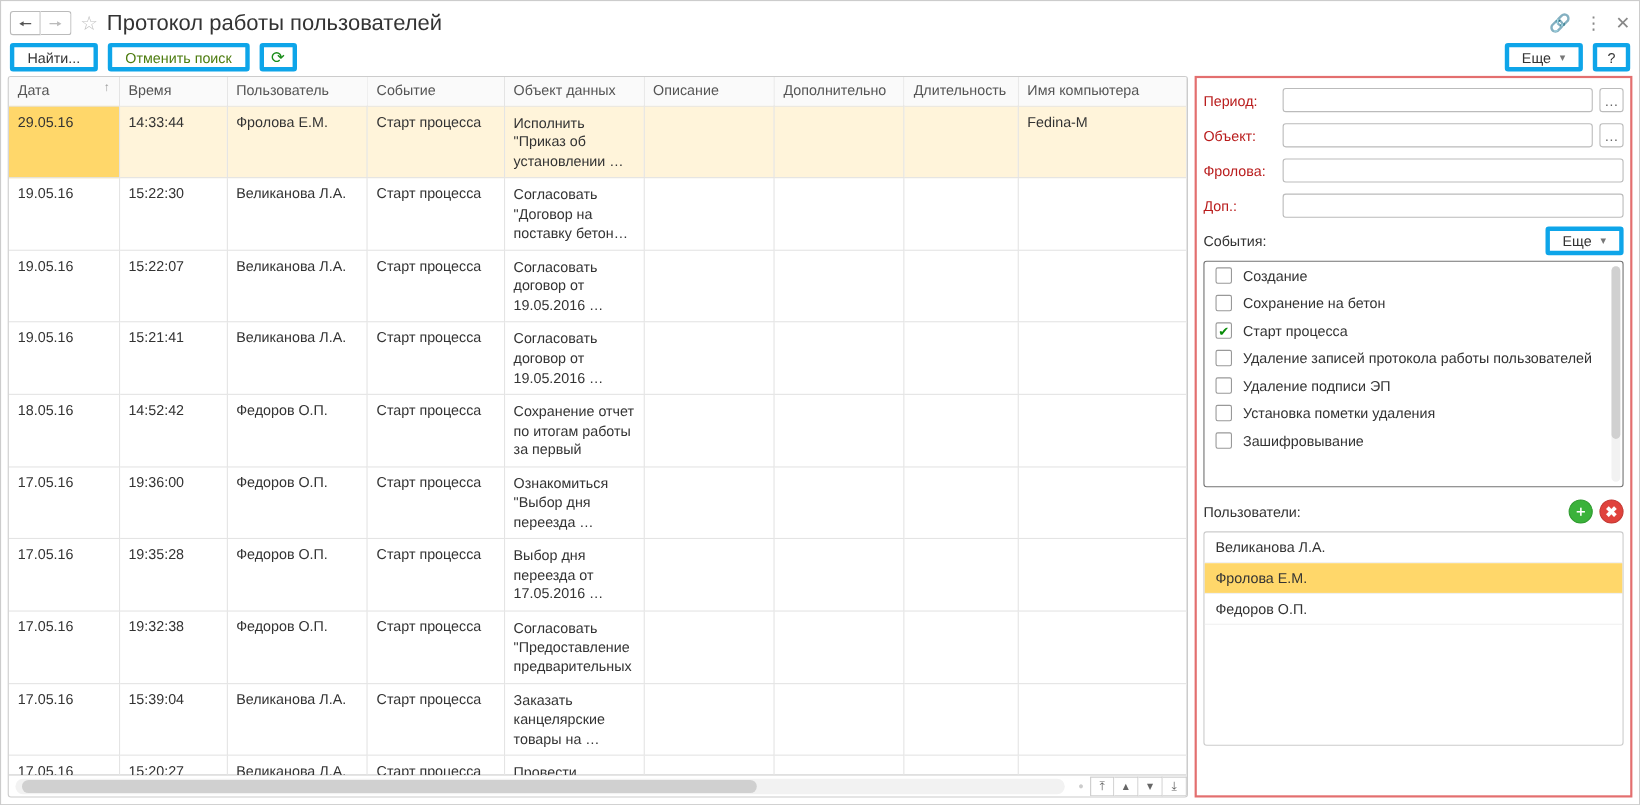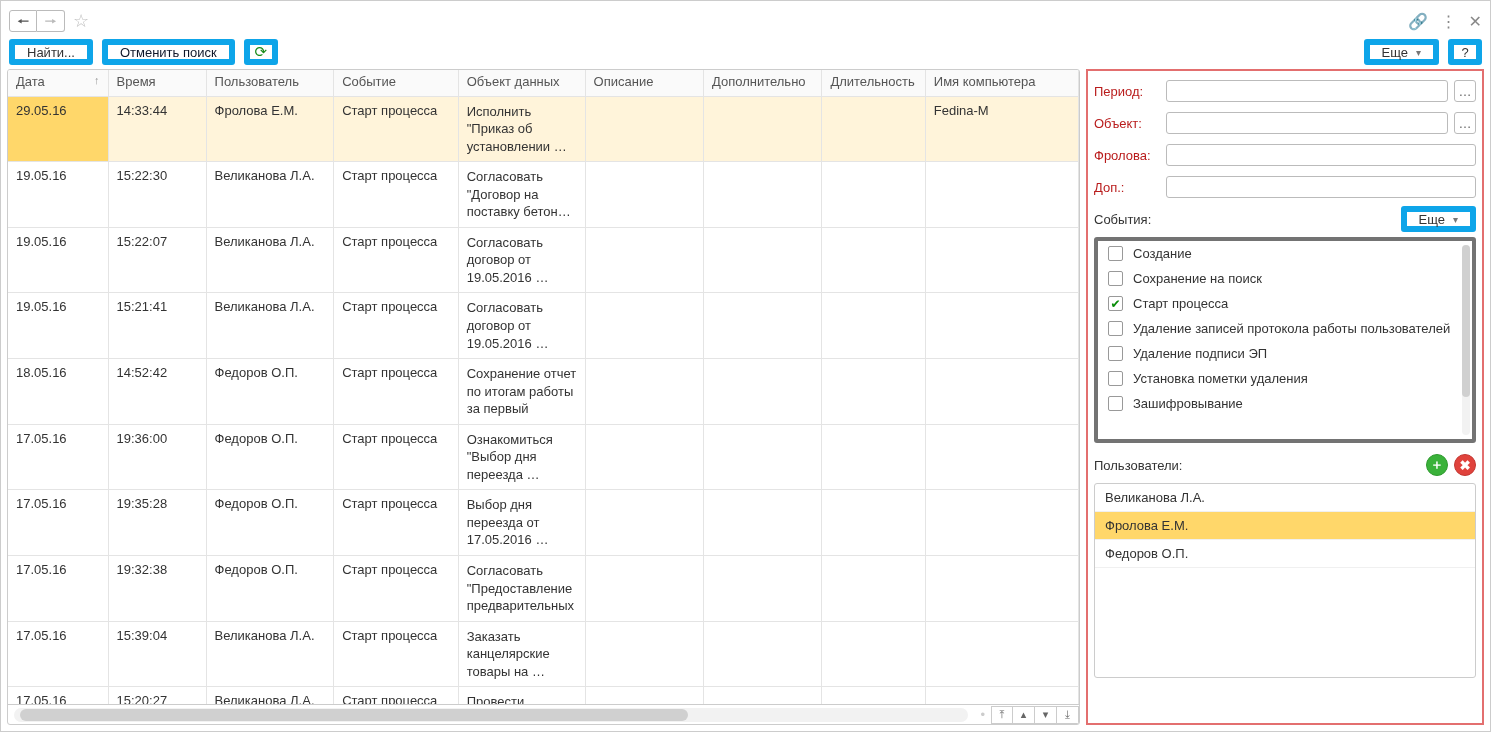--- a/index.html
+++ b/index.html
@@ -49,31 +49,31 @@
   .toolbar {
     display:flex;
     align-items:center;
     gap:9px;
     height:34px;
     padding:0 2px;
   }
   .btn {
     height:26px;
     padding:0 12px;
-    border:6px solid #0ea5e9;
+    border:4px solid #0ea5e9;
     background:#fff;
     border-radius:3px;
     font-size:13px;
     color:#333;
     cursor:pointer;
     display:inline-flex;
     align-items:center;
     gap:4px;
   }
-  .btn.disabled{ color:#0f172a; cursor:default;}
+  .btn.disabled{ color:#4d7c0f; cursor:default;}
   .btn.icon-only{ width:34px; padding:0; justify-content:center; }
   .refresh-glyph{ color:#1a8c1a; font-size:15px; }
   .toolbar-right{ margin-left:auto; display:flex; gap:9px;}
   .caret{font-size:10px;color:#777;margin-left:4px;}
 
   
   .main {
     flex:1;
     display:flex;
     gap:6px;
@@ -190,21 +190,21 @@
   }
 
   .section-hdr{
     display:flex;
     align-items:center;
     height:28px;
   }
   .section-hdr .btn{margin-left:auto;}
 
   .check-list{
-    border:4px solid #737373;
+    border:1px solid #737373;
     border-radius:3px;
     height:206px;
     overflow:auto;
     position:relative;
   }
   .check-row{
     display:flex;
     align-items:center;
     gap:10px;
     padding:5px 10px;
@@ -243,20 +243,21 @@
 </style>
 </head>
 <body>
 
 <div class="frame">
 
   <div class="titlebar">
     <button class="nav-btn">🠔</button>
     <button class="nav-btn">🠖</button>
     <span class="star-icon">☆</span>
+    <span class="page-title">Протокол работы пользователей</span>
     <div class="titlebar-right">
       <span class="link-icon">🔗</span>
       <span class="vdots-icon">⋮</span>
       <span class="close-icon">✕</span>
     </div>
   </div>
 
   <div class="toolbar">
     <button class="btn">Найти...</button>
     <button class="btn disabled">Отменить поиск</button>
@@ -448,21 +449,21 @@
       </div>
 
       <div class="check-list" id="event-list">
         <div class="vbar"></div>
       <div class="check-row">
             <span class="chk"></span>
             <span>Создание</span>
           </div>
           <div class="check-row">
             <span class="chk"></span>
-            <span>Сохранение на поиск</span>
+            <span>Сохранение на бетон</span>
           </div>
           <div class="check-row">
             <span class="chk checked"></span>
             <span>Старт процесса</span>
           </div>
           <div class="check-row">
             <span class="chk"></span>
             <span>Удаление записей протокола работы пользователей</span>
           </div>
           <div class="check-row">

